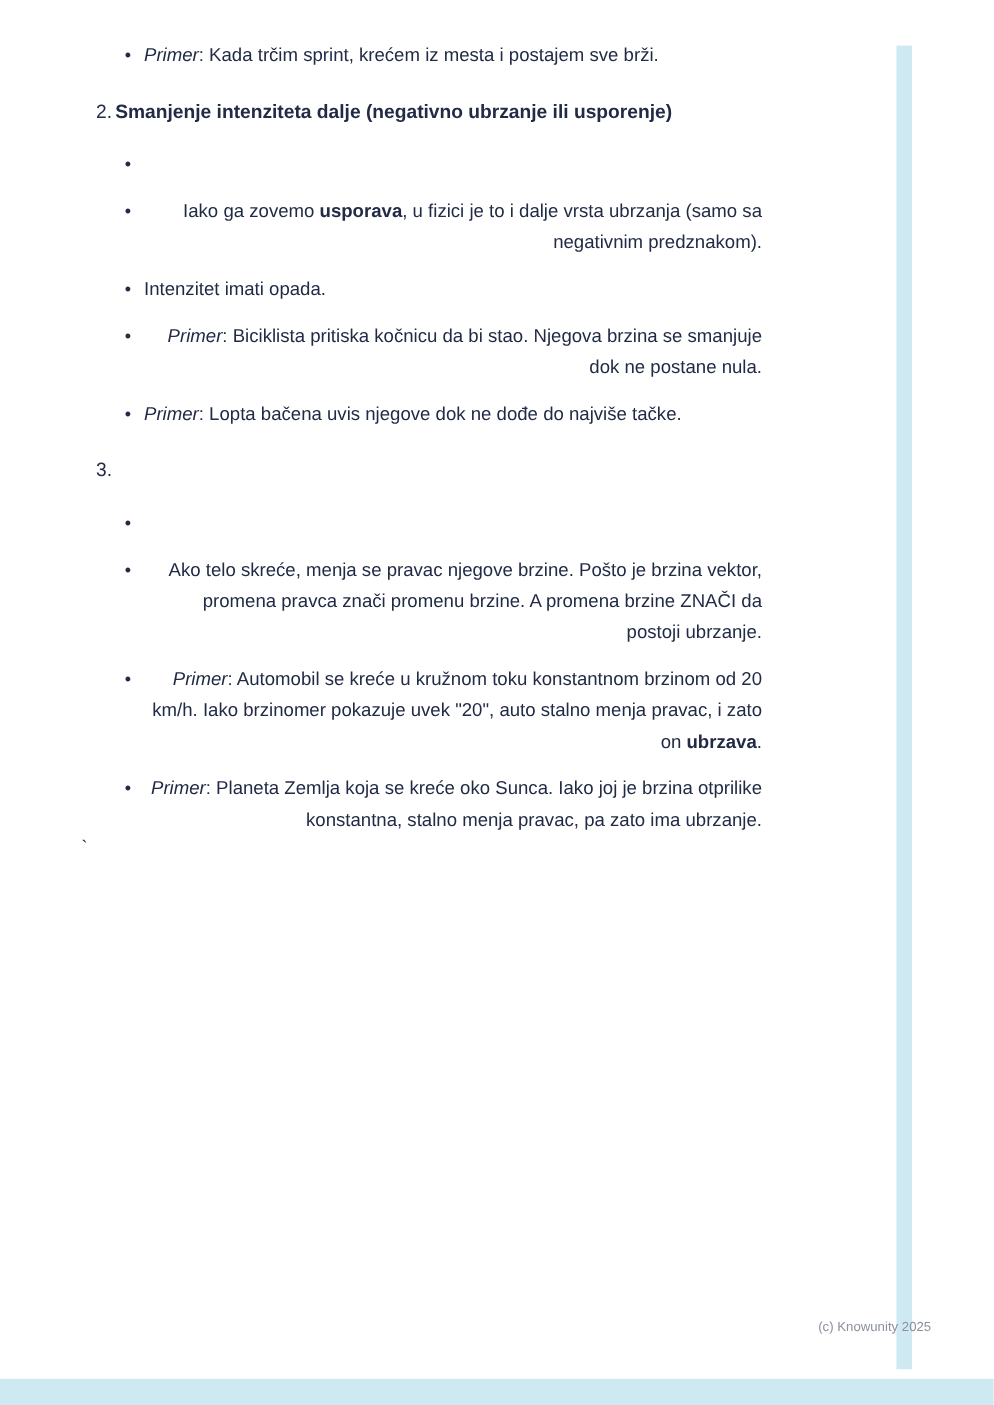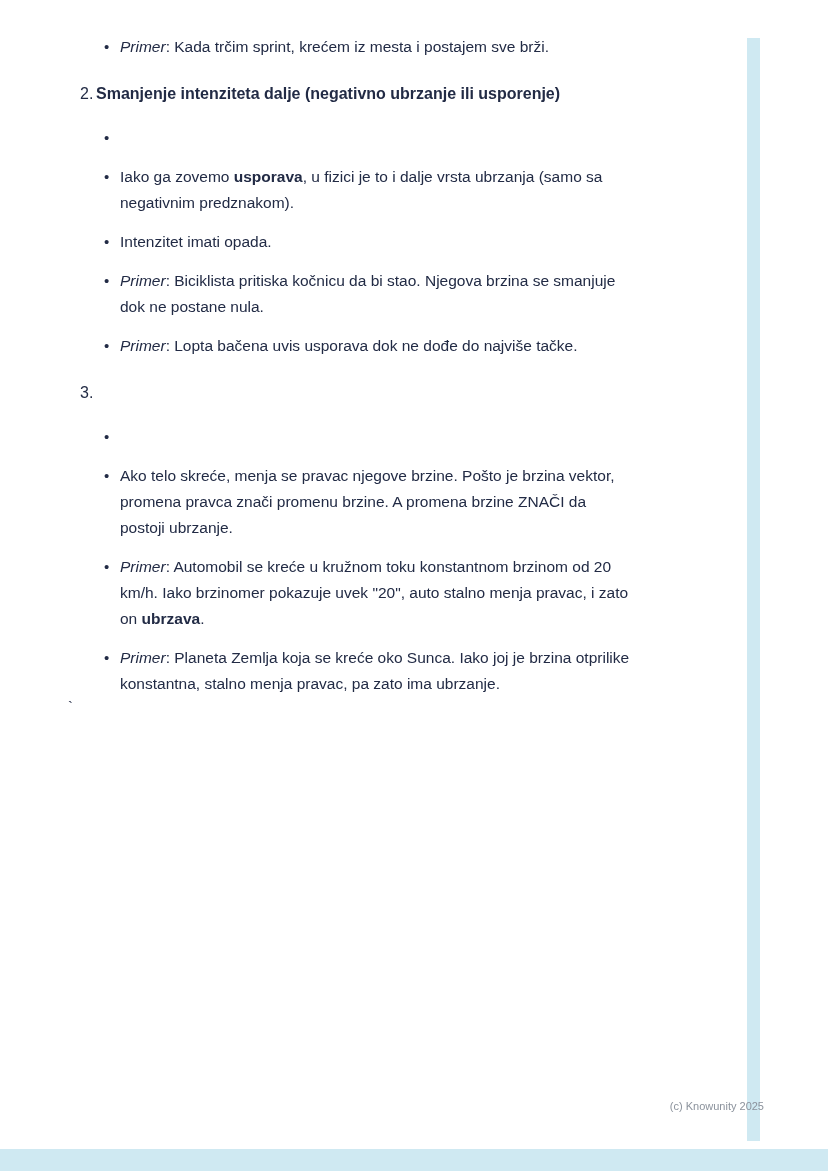--- a/index.html
+++ b/index.html
@@ -32,20 +32,21 @@
     font-size: 15.5px;
     line-height: 26px;
   }
   .block-bullet .marker {
     flex: 0 0 16px;
     width: 16px;
     font-size: 15px;
   }
   .block-bullet .text {
     max-width: 515px;
+    text-align: right;
   }
   .block-numbered {
     display: flex;
     margin: 21px 0 18px 80px;
     font-size: 16px;
     line-height: 26px;
   }
   .block-numbered .marker {
     flex: 0 0 16px;
     width: 16px;
@@ -78,21 +79,21 @@
     left: 0;
     bottom: 0;
     width: 828px;
     height: 22px;
     background: #cfe9f2;
     z-index: 1;
   }
   .footer {
     position: absolute;
     top: 1100px;
-    right: 64px;
+    right: 52px;
     font-size: 11px;
     color: #8b929c;
     z-index: 2;
   }
 </style>
 </head>
 <body>
 
 <div class="page">
 
@@ -116,21 +117,21 @@
       <div class="block-bullet">
         <span class="marker">•</span>
         <span class="text"><span>Intenzitet imati opada.</span></span>
       </div>
       <div class="block-bullet">
         <span class="marker">•</span>
         <span class="text"><span class="seg-italic">Primer</span><span>: Biciklista pritiska kočnicu da bi stao. Njegova brzina se smanjuje dok ne postane nula.</span></span>
       </div>
       <div class="block-bullet">
         <span class="marker">•</span>
-        <span class="text"><span class="seg-italic">Primer</span><span>: Lopta bačena uvis usporava dok ne dođe do najviše tačke.</span></span>
+        <span class="text"><span class="seg-italic">Primer</span><span>: Lopta bačena uvis njegove dok ne dođe do najviše tačke.</span></span>
       </div>
       <div class="block-numbered">
         <span class="marker">3.</span>
       </div>
       <div class="block-bullet">
         <span class="marker">•</span>
       </div>
       <div class="block-bullet">
         <span class="marker">•</span>
         <span class="text"><span>Ako telo skreće, menja se pravac njegove brzine. Pošto je brzina vektor, promena pravca znači promenu brzine. A promena brzine ZNAČI da postoji ubrzanje.</span></span>

